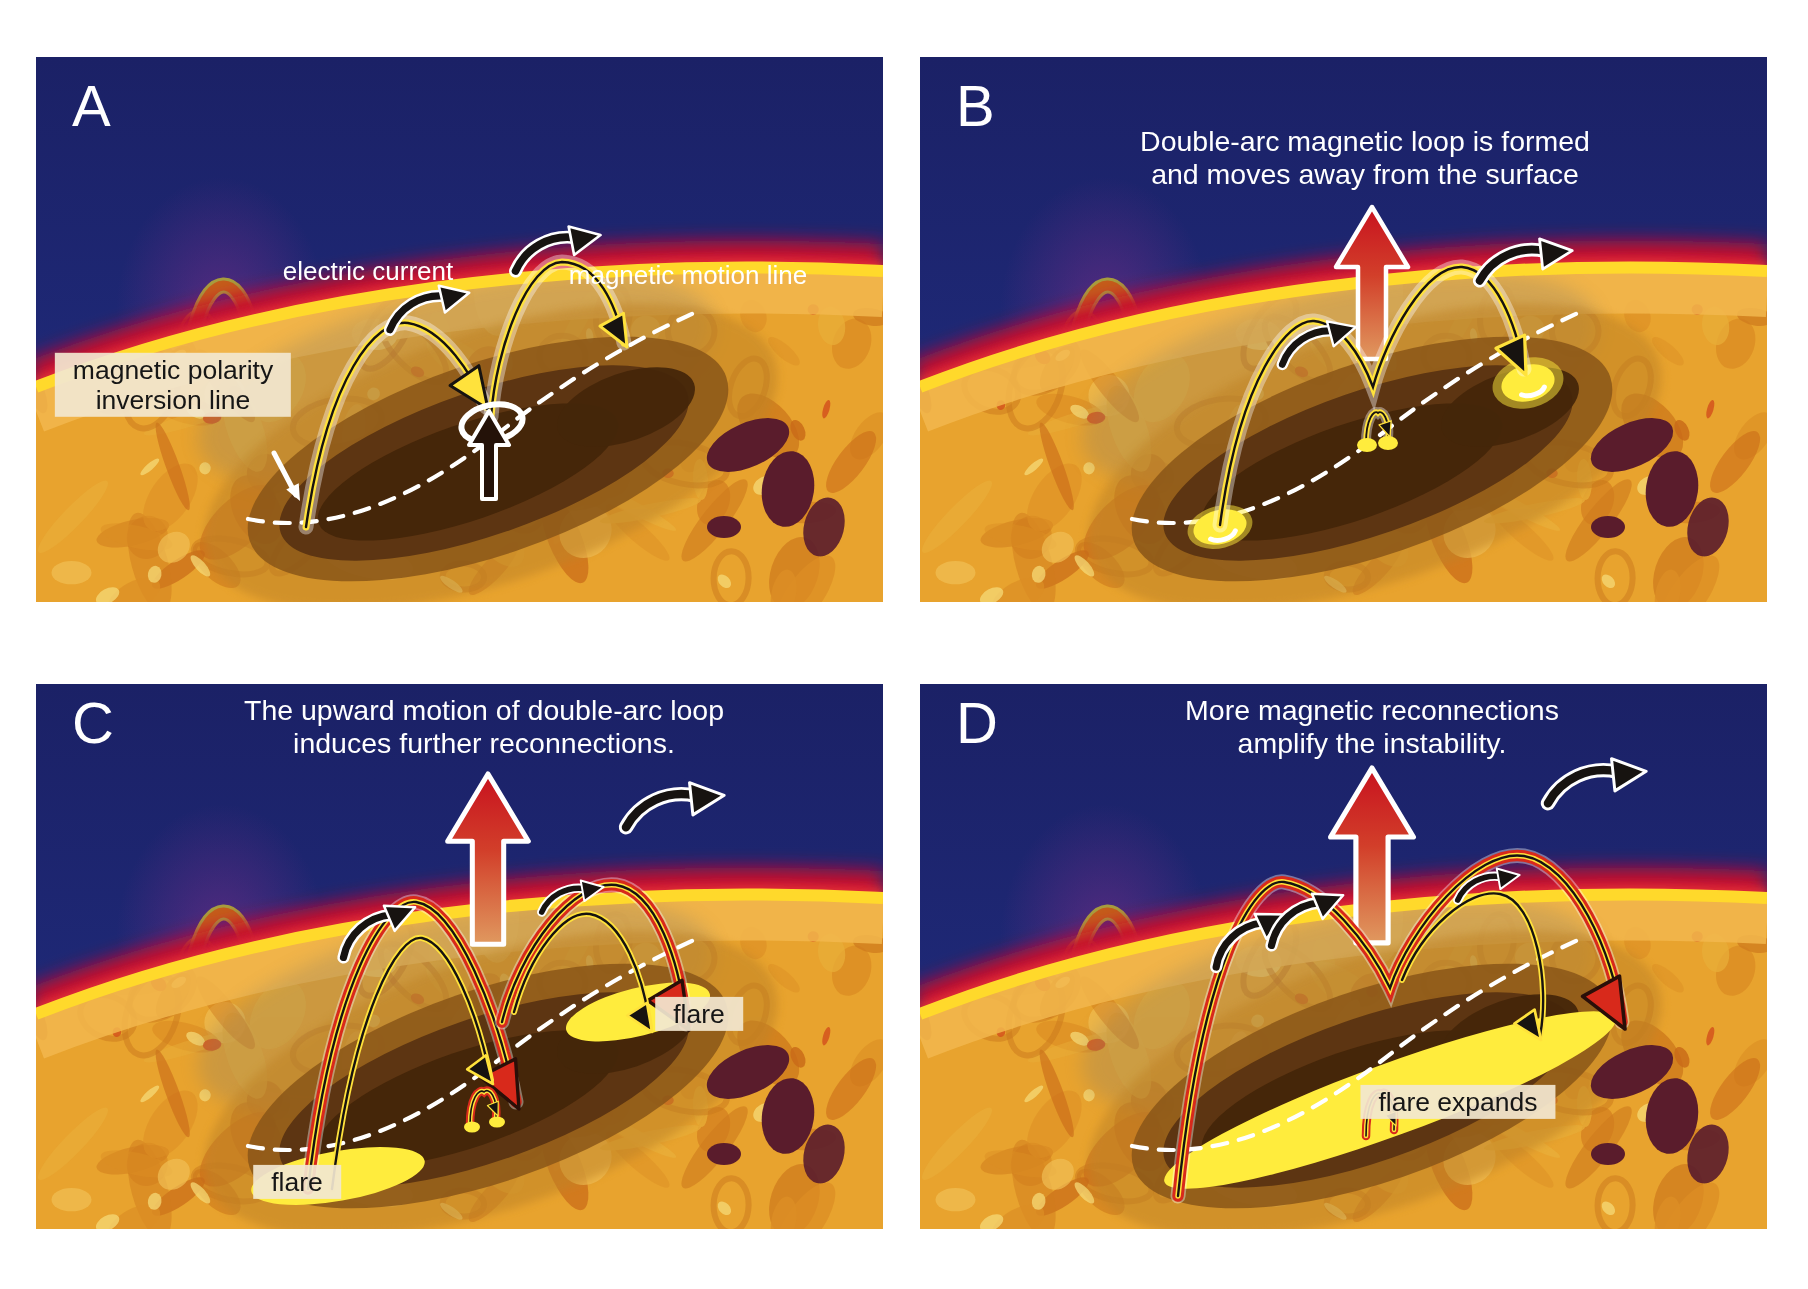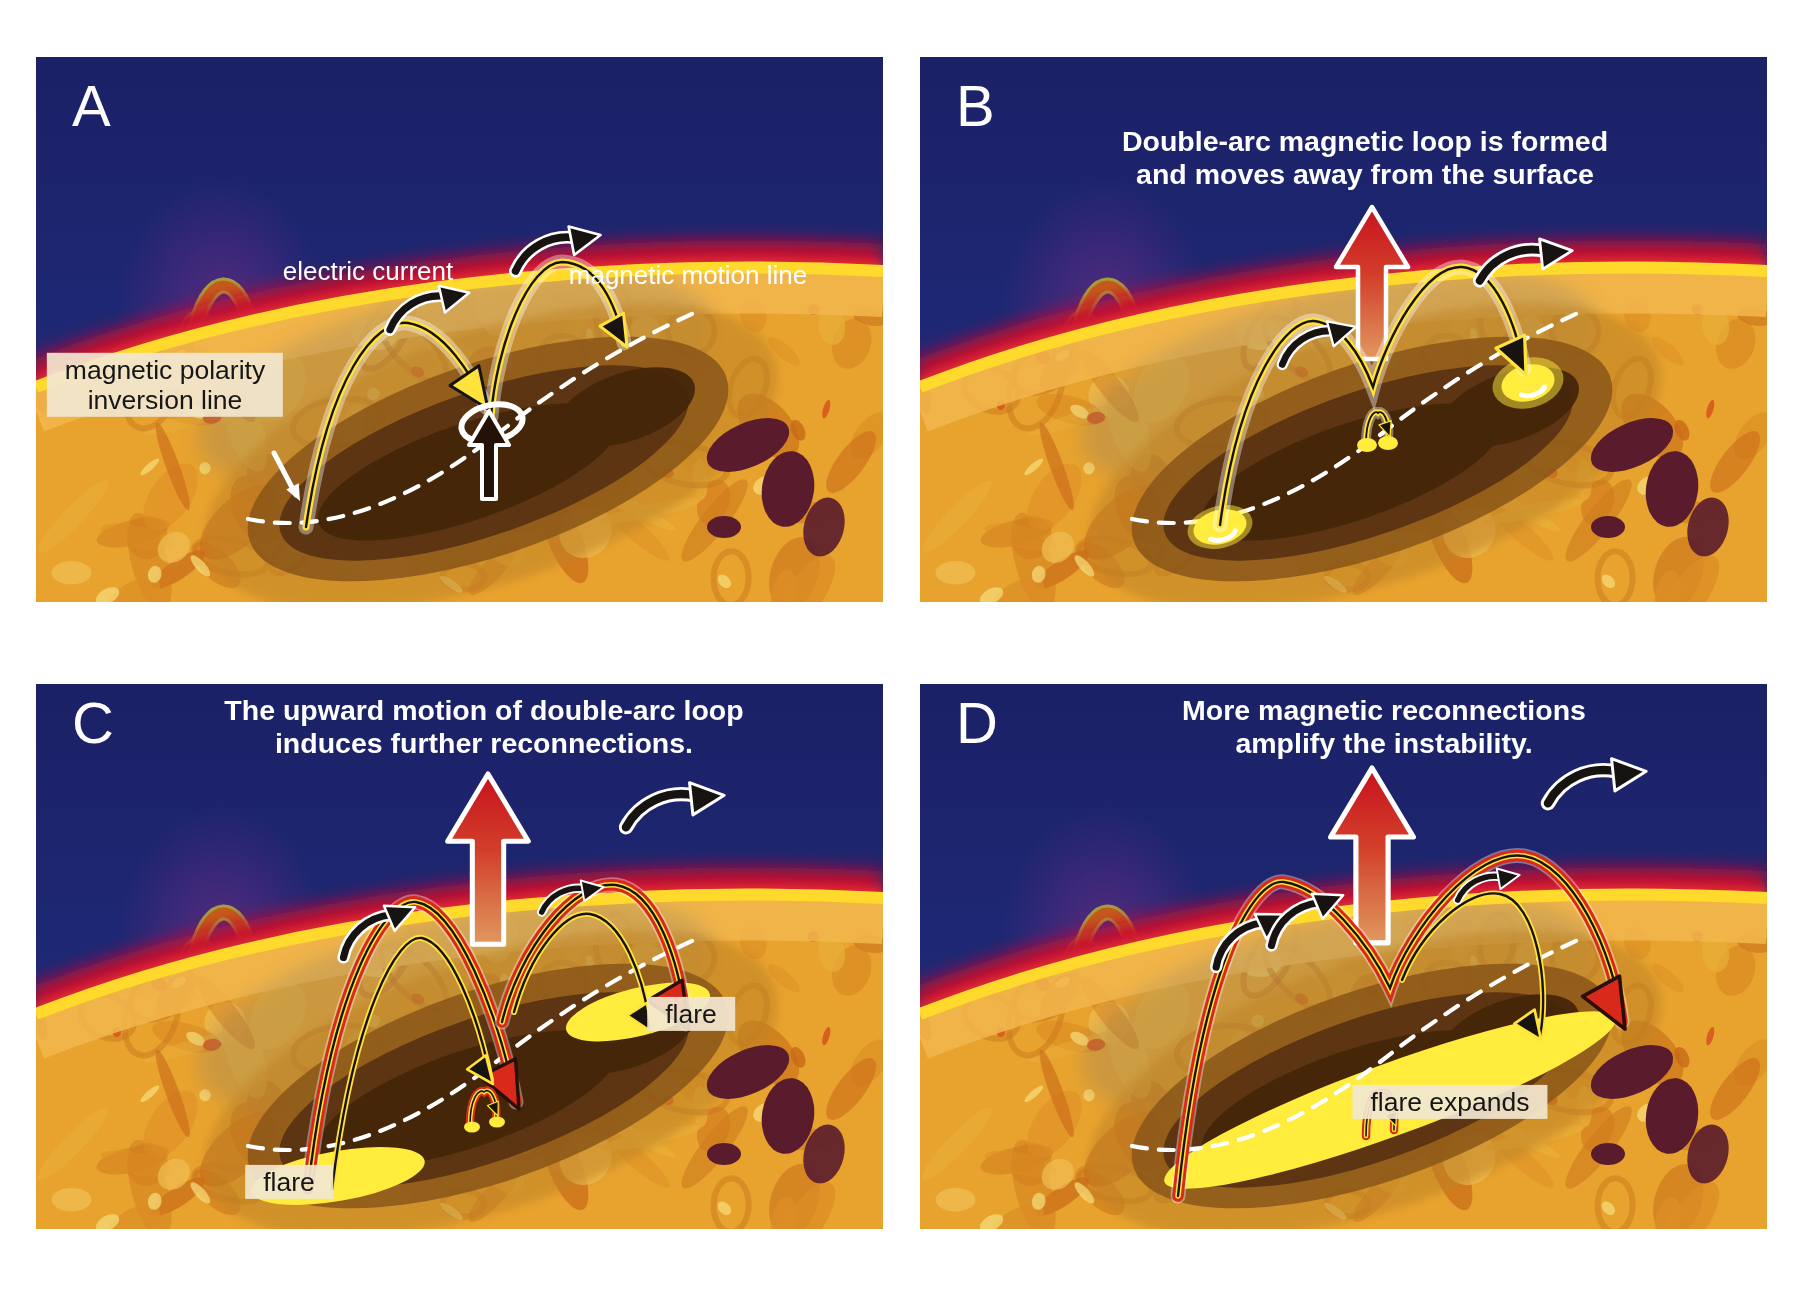--- a/index.html
+++ b/index.html
@@ -6,25 +6,25 @@
   .fig{position:relative;width:1808px;height:1289px;background:#ffffff;
        font-family:"Liberation Sans",sans-serif;overflow:hidden;}
   .panel{position:absolute;width:847px;height:545px;overflow:hidden;background:#1e2775;}
   #pA{left:36px;top:57px;} #pB{left:920px;top:57px;}
   #pC{left:36px;top:684px;} #pD{left:920px;top:684px;}
   .scene{position:absolute;left:0;top:0;width:100%;height:100%;display:block;}
   .ov{position:absolute;inset:0;pointer-events:none;}
   .ltr{position:absolute;left:36px;top:20px;color:#fff;font-size:58px;line-height:1;}
   .cltr{top:10px;}
   .title{position:absolute;transform:translateX(-50%);text-align:center;color:#fff;
-         font-size:28.5px;line-height:1.16;white-space:nowrap;font-weight:bold;}
+         font-size:28.5px;line-height:1.16;white-space:nowrap;}
   .wlabel{position:absolute;transform:translate(-50%,-50%);color:#fff;font-size:26px;white-space:nowrap;}
   .box{position:absolute;transform:translate(-50%,-50%);background:rgba(242,231,208,.92);
        color:#161616;font-size:26.5px;line-height:1.14;text-align:center;
-       padding:2px 18px;white-space:nowrap;}
+       padding:2px 18px;white-space:nowrap;margin-left:8px;}
   
   .aglow{stroke:rgba(255,255,255,.38);stroke-width:15;fill:none;stroke-linecap:round;}
   .ay{stroke:#ffe23c;stroke-width:7;fill:none;stroke-linecap:round;}
   .ay2{stroke:#ffe23c;stroke-width:5.5;fill:none;stroke-linecap:round;}
   .ab{stroke:#171310;stroke-width:2.4;fill:none;stroke-linecap:round;}
   .ared{stroke:#d8291b;stroke-width:11.5;fill:none;stroke-linecap:round;}
   .dash{stroke:#fff;stroke-width:4.2;fill:none;stroke-dasharray:15 12;stroke-linecap:round;}
   .fp{fill:#ffec3d;}
   .cres{stroke:#fff;stroke-width:5;fill:none;stroke-linecap:round;}
   .ol{stroke:#b9b232;stroke-width:16;opacity:.85;fill:none;stroke-linecap:round;}
@@ -424,21 +424,21 @@
         <path class="ab" style="stroke-width:1.6" d="M 446,452 C 446,418 456,406 461,410 C 466,405 476,416 474,446"></path>
         <use href="#tri" transform="translate(476,442) rotate(25) scale(.5)" fill="#171310" stroke="#ffe23c" stroke-width="2.4"></use>
       </g>
       <use href="#carrow" transform="translate(286,264) rotate(-28) scale(.72)"></use>
       <use href="#carrow" transform="translate(342,242) rotate(-26) scale(.72)"></use>
       <use href="#carrow" transform="translate(624,94) rotate(-9) scale(.85)"></use>
       <use href="#carrow" transform="translate(534,200) rotate(-13) scale(.55)"></use>
     </svg>
     <div class="ov">
       <div class="ltr cltr">D</div>
-      <div class="title" style="left:464px;top:10px">
+      <div class="title" style="left:452px;top:10px">
         <div>More magnetic reconnections</div>
         <div>amplify the instability.</div>
       </div>
       <div class="box" style="left:530px;top:418px">flare expands</div>
     </div>
   </figure>
 
 </div>
 
 </body></html>

